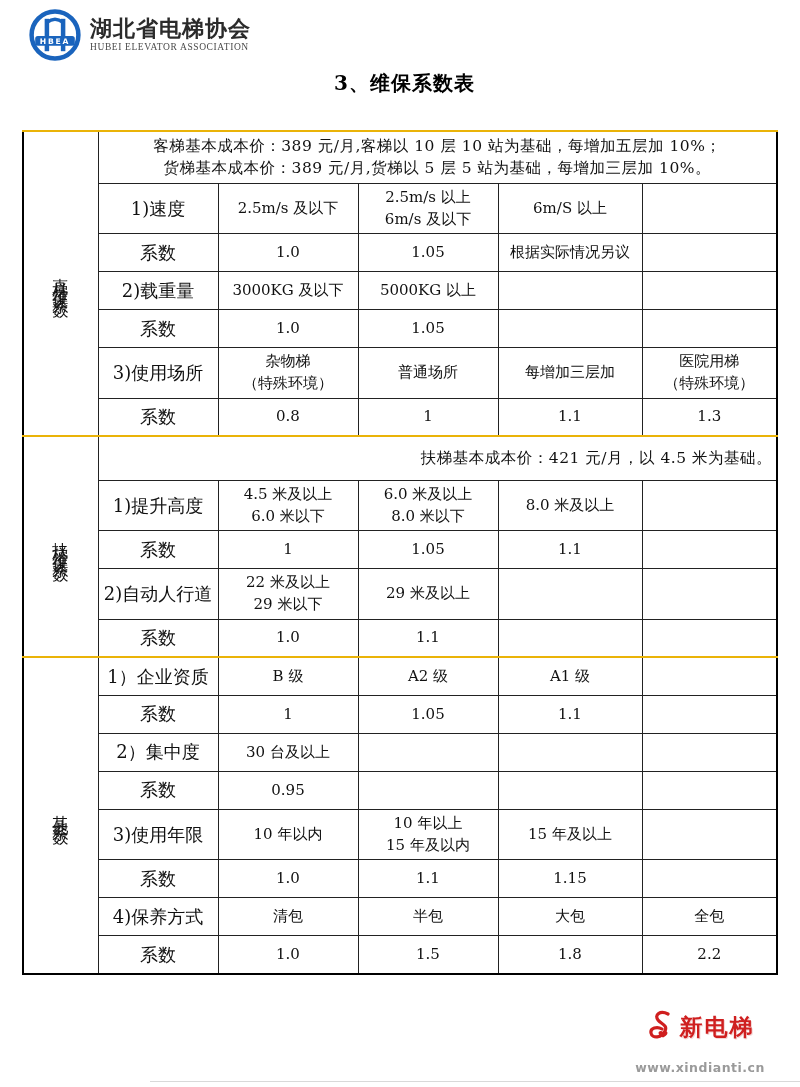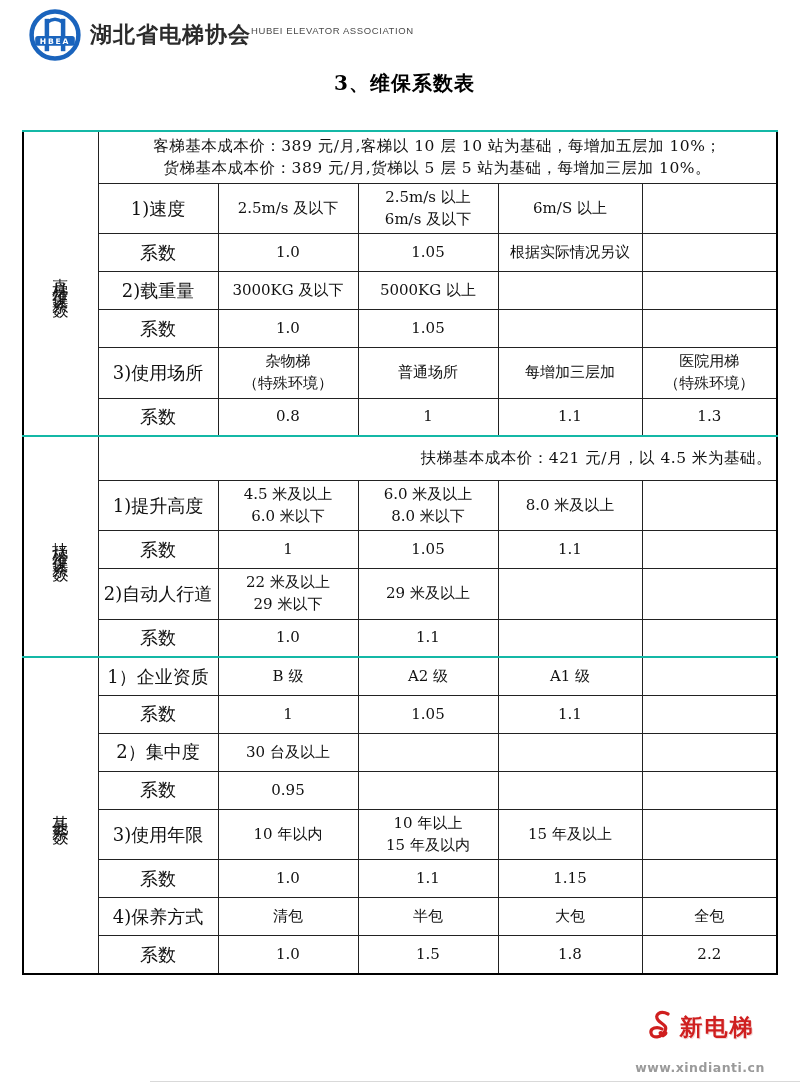--- a/index.html
+++ b/index.html
@@ -18,34 +18,34 @@
 
   
   .letterhead {
     position: absolute;
     top: 8px; left: 28px;
     display: flex;
     align-items: center;
     gap: 8px;
   }
   .logo-mark { width: 54px; height: 54px; flex: 0 0 auto; }
-  .org-names { display: flex; flex-direction: row; line-height: 1.05; }
+  .org-names { display: flex; flex-direction: column; line-height: 1.05; }
   .org-cn {
     font-size: 22px;
     font-weight: bold;
     color: #2b2b2b;
     letter-spacing: 1px;
     font-family: "DejaVu Sans", "Liberation Sans", sans-serif;
   }
   .org-en {
     font-size: 9.5px;
     color: #4a4a4a;
     letter-spacing: 0.6px;
     margin-top: 3px;
-    font-family: Liberation Sans, sans-serif;
+    font-family: Liberation Serif, serif;
   }
 
   
   .doc-title {
     position: absolute;
     top: 70px; left: 0;
     width: 100%;
     text-align: center;
     font-size: 20px;
     font-weight: bold;
@@ -66,21 +66,21 @@
   table.coef td {
     border: 1px solid #222;
     text-align: center;
     vertical-align: middle;
     height: 38px;
     padding: 3px 4px;
     white-space: pre-line;
     line-height: 1.45;
     color: #111;
   }
-  table.coef tr.section-start td { border-top: 2px solid #14b8a6; }
+  table.coef tr.section-start td { border-top: 2px solid #eab308; }
   table.coef { border: 2px solid #000; }
   td.section-label {
     padding: 0;
   }
   td.section-label span {
     display: inline-block;
     writing-mode: vertical-rl;
     text-orientation: upright;
     letter-spacing: 5px;
     font-size: 16px;

